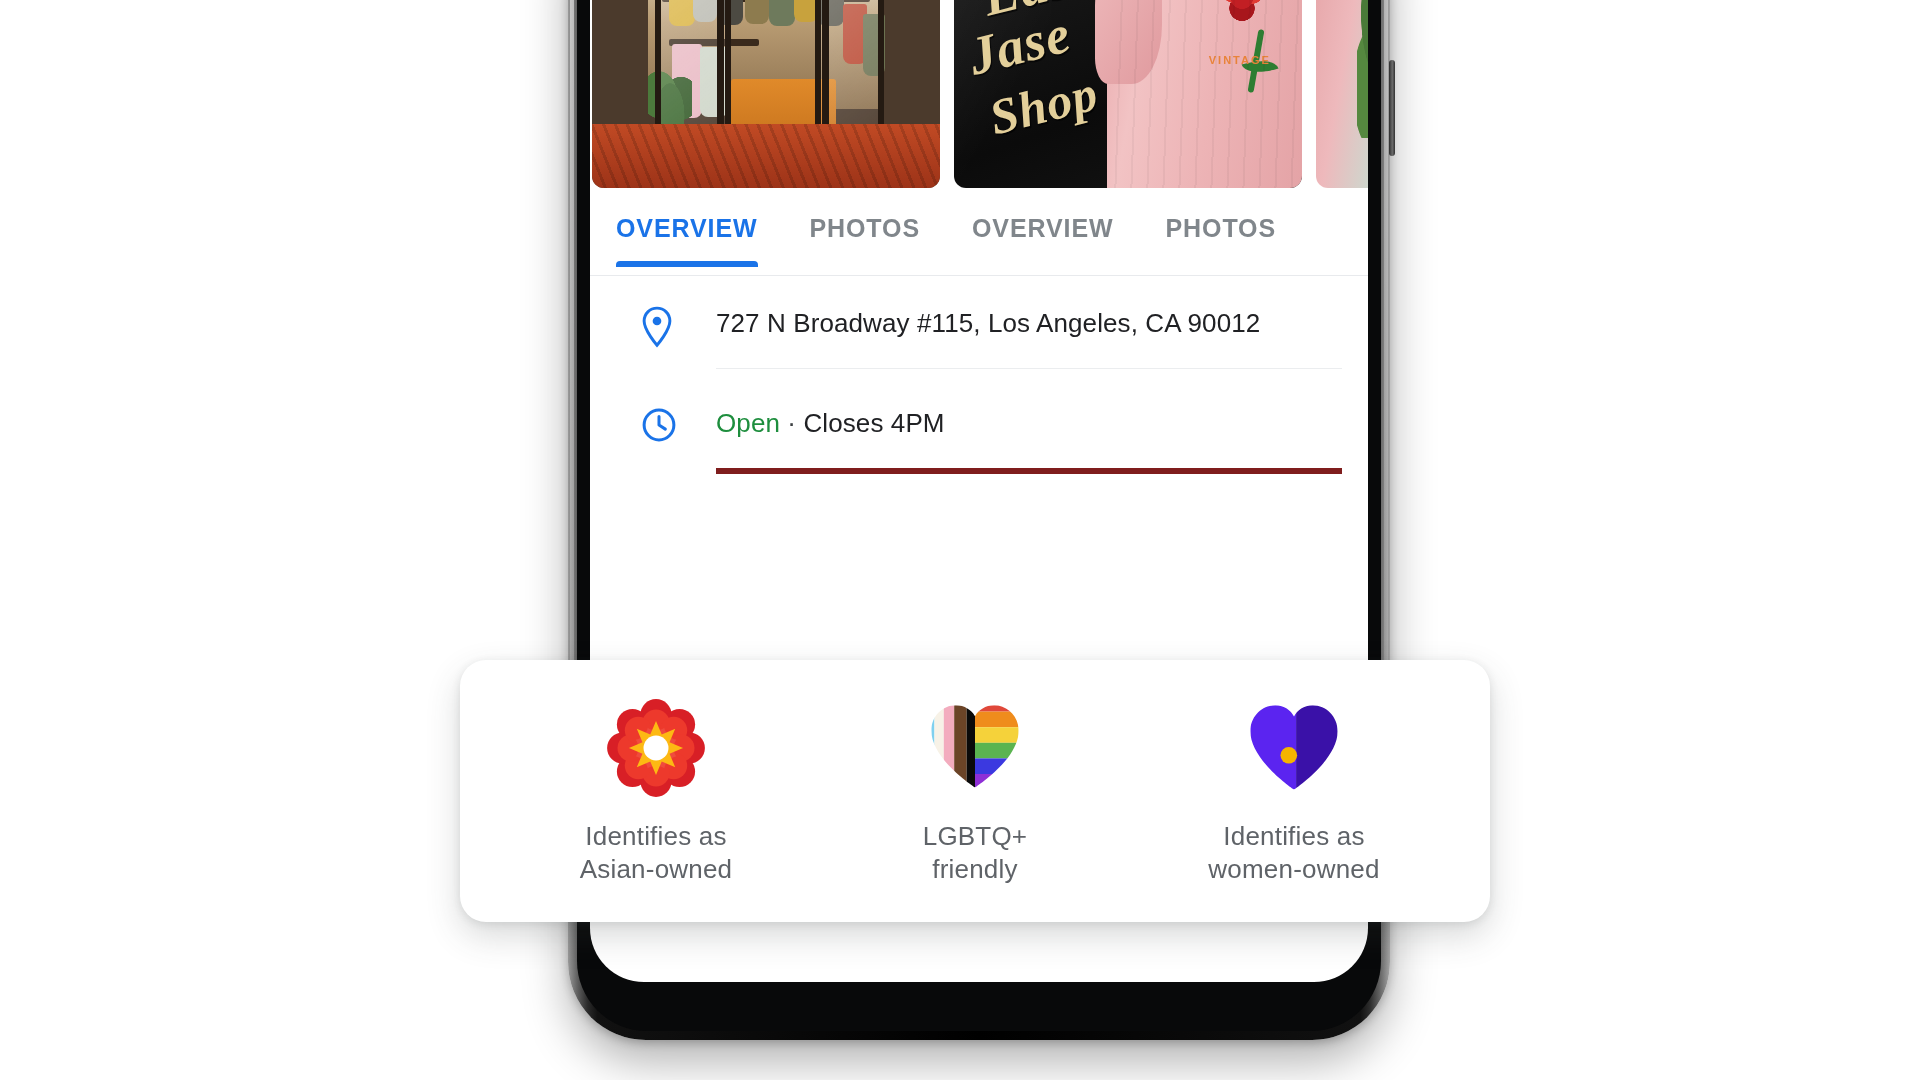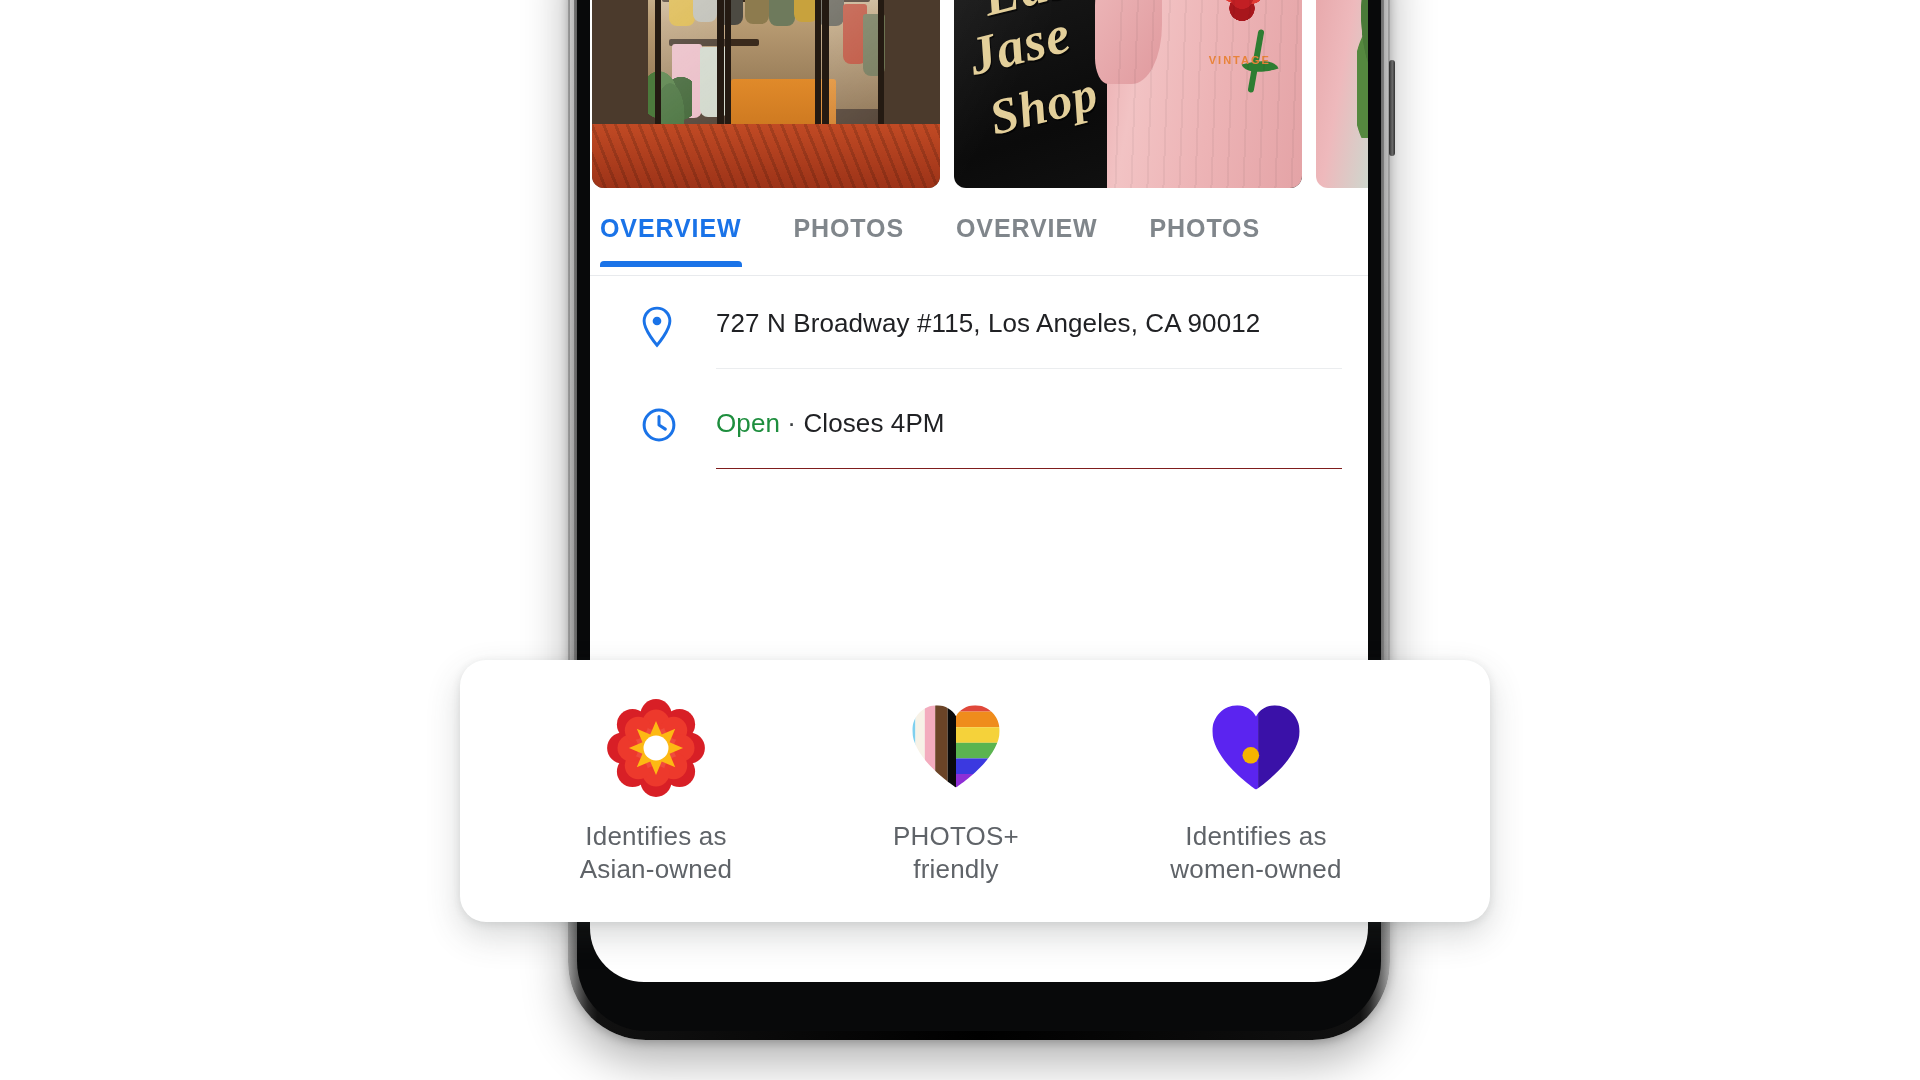--- a/index.html
+++ b/index.html
@@ -209,21 +209,21 @@
       radial-gradient(ellipse at 30% 72%, #55883f 0 36%, transparent 37%);
   }
 
   
   .tabs {
     position: absolute;
     left: 0; right: 0; top: 248px;
     height: 88px;
     display: flex;
     align-items: flex-start;
-    padding: 26px 0 0 10px;
+    padding: 26px 0 0 26px;
     gap: 52px;
     border-bottom: 1px solid #e8eaed;
   }
   .tab {
     position: relative;
     font-size: 25px;
     font-weight: 600;
     letter-spacing: .9px;
     color: #80868b;
     padding-bottom: 24px;
@@ -260,21 +260,21 @@
     padding-left: 20px;
     padding-top: 30px;
   }
   .info-body {
     flex: 1 1 auto;
     padding-top: 30px;
     padding-bottom: 28px;
     padding-right: 14px;
     border-bottom: 1px solid #ebedef;
   }
-  .info-row:last-child .info-body { border-bottom: 1px solid #7f1d1d; }
+  .info-row:last-child .info-body { border-bottom: 6px solid #7f1d1d; }
   .info-text {
     font-size: 26px;
     color: #202124;
     line-height: 1.32;
     letter-spacing: .1px;
   }
   .link { color:#1a73e8; }
   .open-green { color:#1e8e3e; }
   .sep { color:#3c4043; }
 
@@ -283,21 +283,21 @@
     position:absolute;
     left: 460px;
     top: 660px;
     width: 1030px;
     height: 262px;
     background:#ffffff;
     border-radius: 26px;
     box-shadow: 0 14px 34px rgba(60,64,67,.20), 0 2px 8px rgba(60,64,67,.12);
     display:flex;
     align-items:center;
-    justify-content:flex-start;
+    justify-content:space-between;
     padding: 0 46px;
     z-index: 5;
   }
   .attr {
     display:flex;
     flex-direction:column;
     align-items:center;
     justify-content:flex-start;
     width: 300px;
     gap: 20px;
@@ -488,21 +488,21 @@
             <rect x="50" y="75" width="50" height="25" fill="#8e2fd6"></rect>
 
             <rect x="0" y="0" width="11" height="100" fill="#7fd0ef"></rect>
             <rect x="11" y="0" width="9" height="100" fill="#f7f2e7"></rect>
             <rect x="20" y="0" width="10" height="100" fill="#f3acbe"></rect>
             <rect x="30" y="0" width="12" height="100" fill="#6b4427"></rect>
             <rect x="42" y="0" width="8" height="100" fill="#0a0a0a"></rect>
           </g>
         </svg>
       </div>
-      <div class="attr-label">PHOTOS+
+      <div class="attr-label">LGBTQ+
 friendly</div>
     </div>
 
     <div class="attr">
       <div class="attr-icon">
         <svg width="104" height="104" viewBox="0 0 100 100" aria-hidden="true">
           <defs>
             <clipPath id="heartClip2">
               <path d="M50 90 C50 90 8 62 8 34 C8 19.8 19.2 9 32 9 C40.6 9 46.8 13.8 50 19.8 C53.2 13.8 59.4 9 68 9 C80.8 9 92 19.8 92 34 C92 62 50 90 50 90 Z"></path>
             </clipPath>

